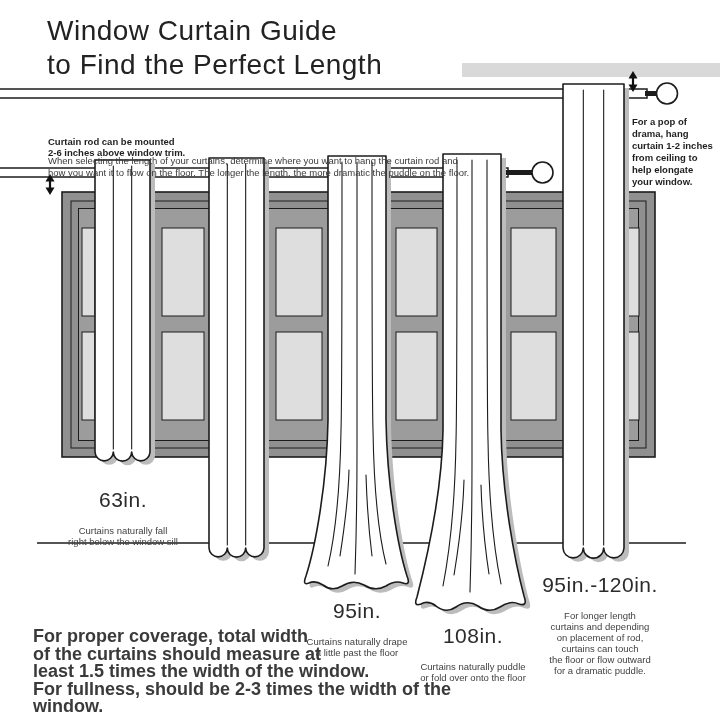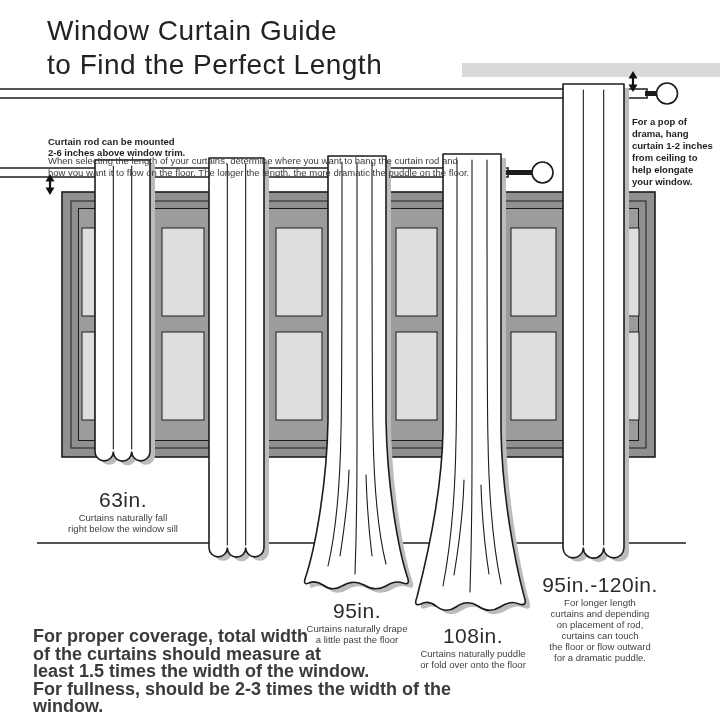--- a/index.html
+++ b/index.html
@@ -6,21 +6,21 @@
   .stage{position:relative;width:720px;height:720px;background:#fff;overflow:hidden;
          font-family:"Liberation Sans", sans-serif;color:#1f1f1f;border-radius:21px;}
   .stage svg{position:absolute;left:0;top:0;}
   .abs{position:absolute;}
   .title{left:47px;top:14px;font-size:28px;line-height:34px;letter-spacing:.5px;color:#222;}
   .intro{left:48px;top:107px;width:470px;font-size:9.5px;line-height:12px;color:#3a3a3a;white-space:pre-line;margin-top:48px;}
   .rodnote{left:48px;top:136px;width:220px;font-size:9.5px;line-height:11px;font-weight:bold;color:#1e1e1e;white-space:pre-line;}
   .popnote{left:632px;top:116px;width:95px;font-size:9.5px;line-height:12px;font-weight:bold;color:#1e1e1e;white-space:pre-line;}
   .len-label{text-align:center;}
   .len-h{font-size:21px;line-height:22px;letter-spacing:.5px;color:#2b2b2b;}
-  .len-d{font-size:9.5px;line-height:11px;color:#424242;white-space:pre-line;margin-top:1px;}
+  .len-d{font-size:9.5px;line-height:11px;color:#424242;white-space:pre-line;margin-top:14px;}
   .footer{left:33px;top:628px;width:450px;font-size:18px;line-height:17.5px;font-weight:bold;color:#3a3a3a;white-space:pre-line;}
   
   .cshadow{fill:#bcbcbc;stroke:none;}
   .cpanel{fill:#ffffff;stroke:#1c1c1c;stroke-width:1.6;stroke-linejoin:round;}
   .fold{fill:none;stroke:#1c1c1c;stroke-width:1.1;stroke-linecap:round;}
   .ink{stroke:#1c1c1c;}
   .rodbar{fill:#ffffff;stroke:#1c1c1c;stroke-width:1.5;}
   .finial{fill:#ffffff;stroke:#1c1c1c;stroke-width:1.6;}
   .arrow{stroke:#111;stroke-width:2.2;}
   .arrowhead{fill:#111;stroke:none;}

